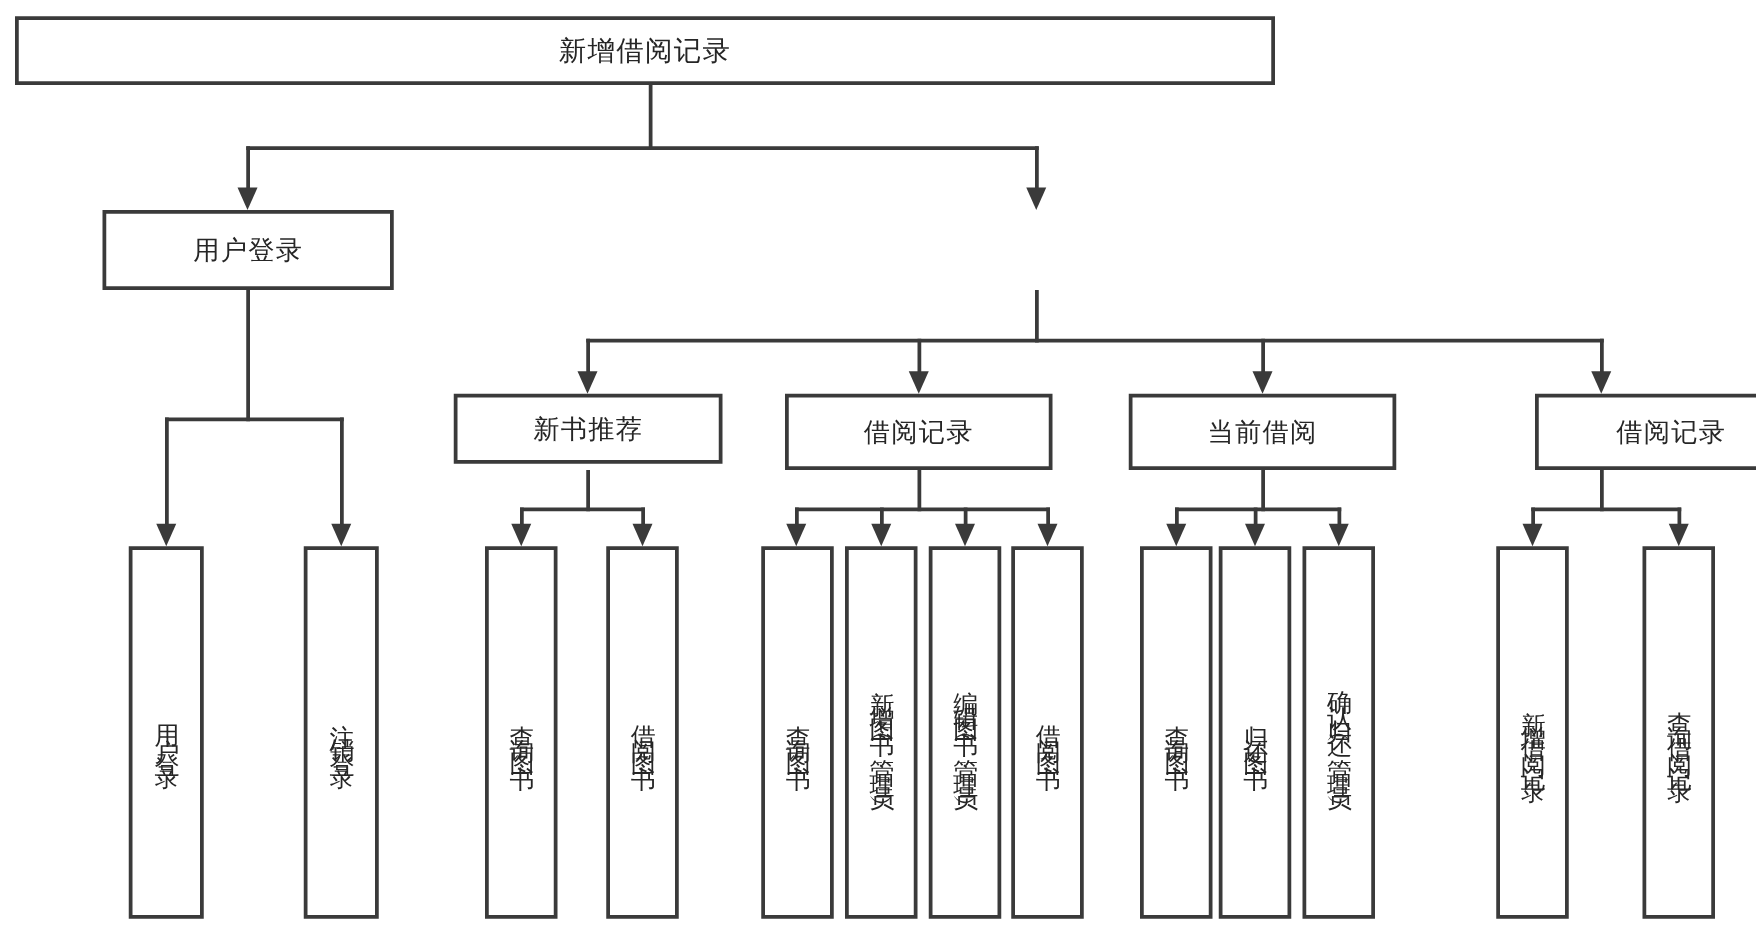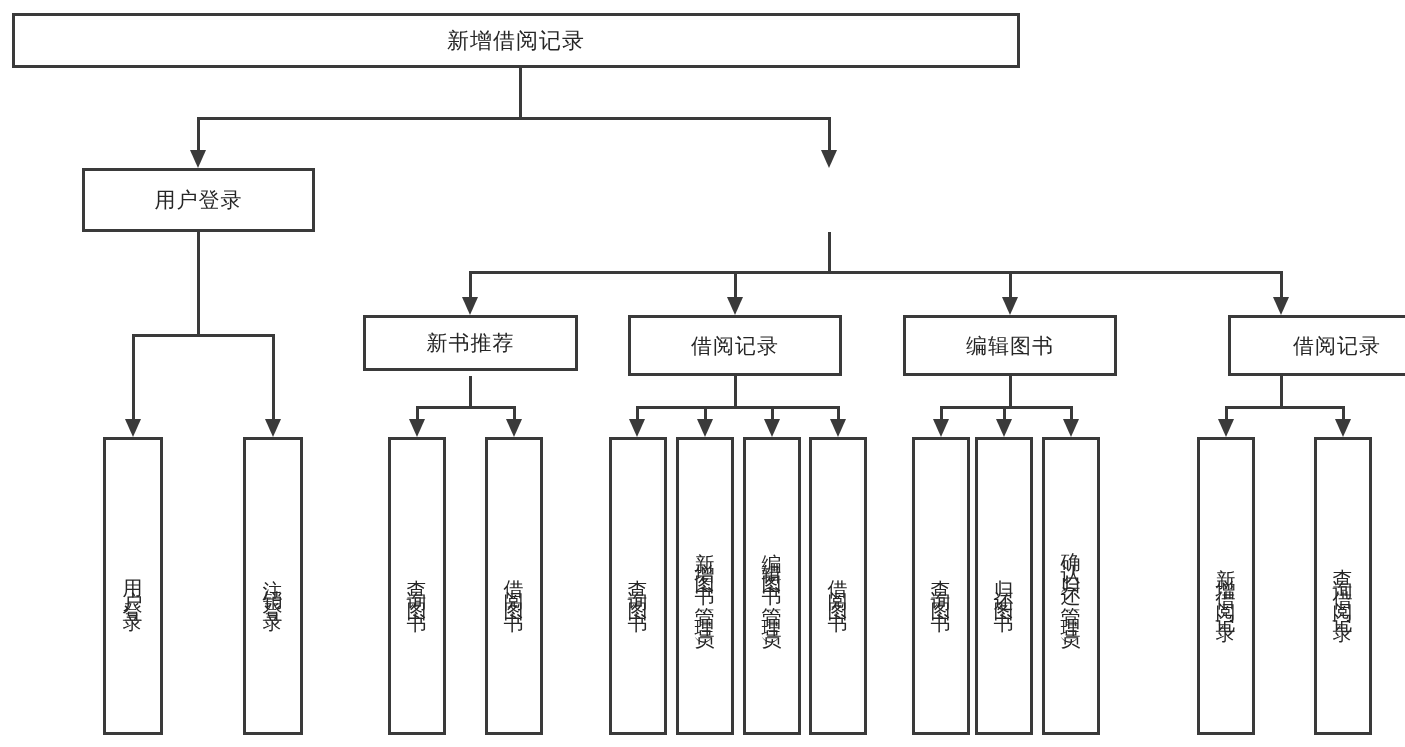--- a/index.html
+++ b/index.html
@@ -80,21 +80,21 @@
 <body>
 
 <div class="stage">
 
   <div class="node root" style="left:12px;top:13px;width:1008px;height:55px">新增借阅记录</div>
 
   <div class="node" style="left:82px;top:168px;width:233px;height:64px">用户登录</div>
 
   <div class="node" style="left:363px;top:315px;width:215px;height:56px">新书推荐</div>
   <div class="node" style="left:628px;top:315px;width:214px;height:61px">借阅记录</div>
-  <div class="node" style="left:903px;top:315px;width:214px;height:61px">编辑图书</div>
+  <div class="node" style="left:903px;top:315px;width:214px;height:61px">当前借阅</div>
   <div class="node" style="left:1228px;top:315px;width:218px;height:61px">借阅记录</div>
 
   <div class="leaf wide" style="left:103px">
     <span>用户登录</span>
     </div>
   <div class="leaf wide" style="left:243px">
     <span>注销登录</span>
     </div>
 
   <div class="leaf" style="left:388px">

